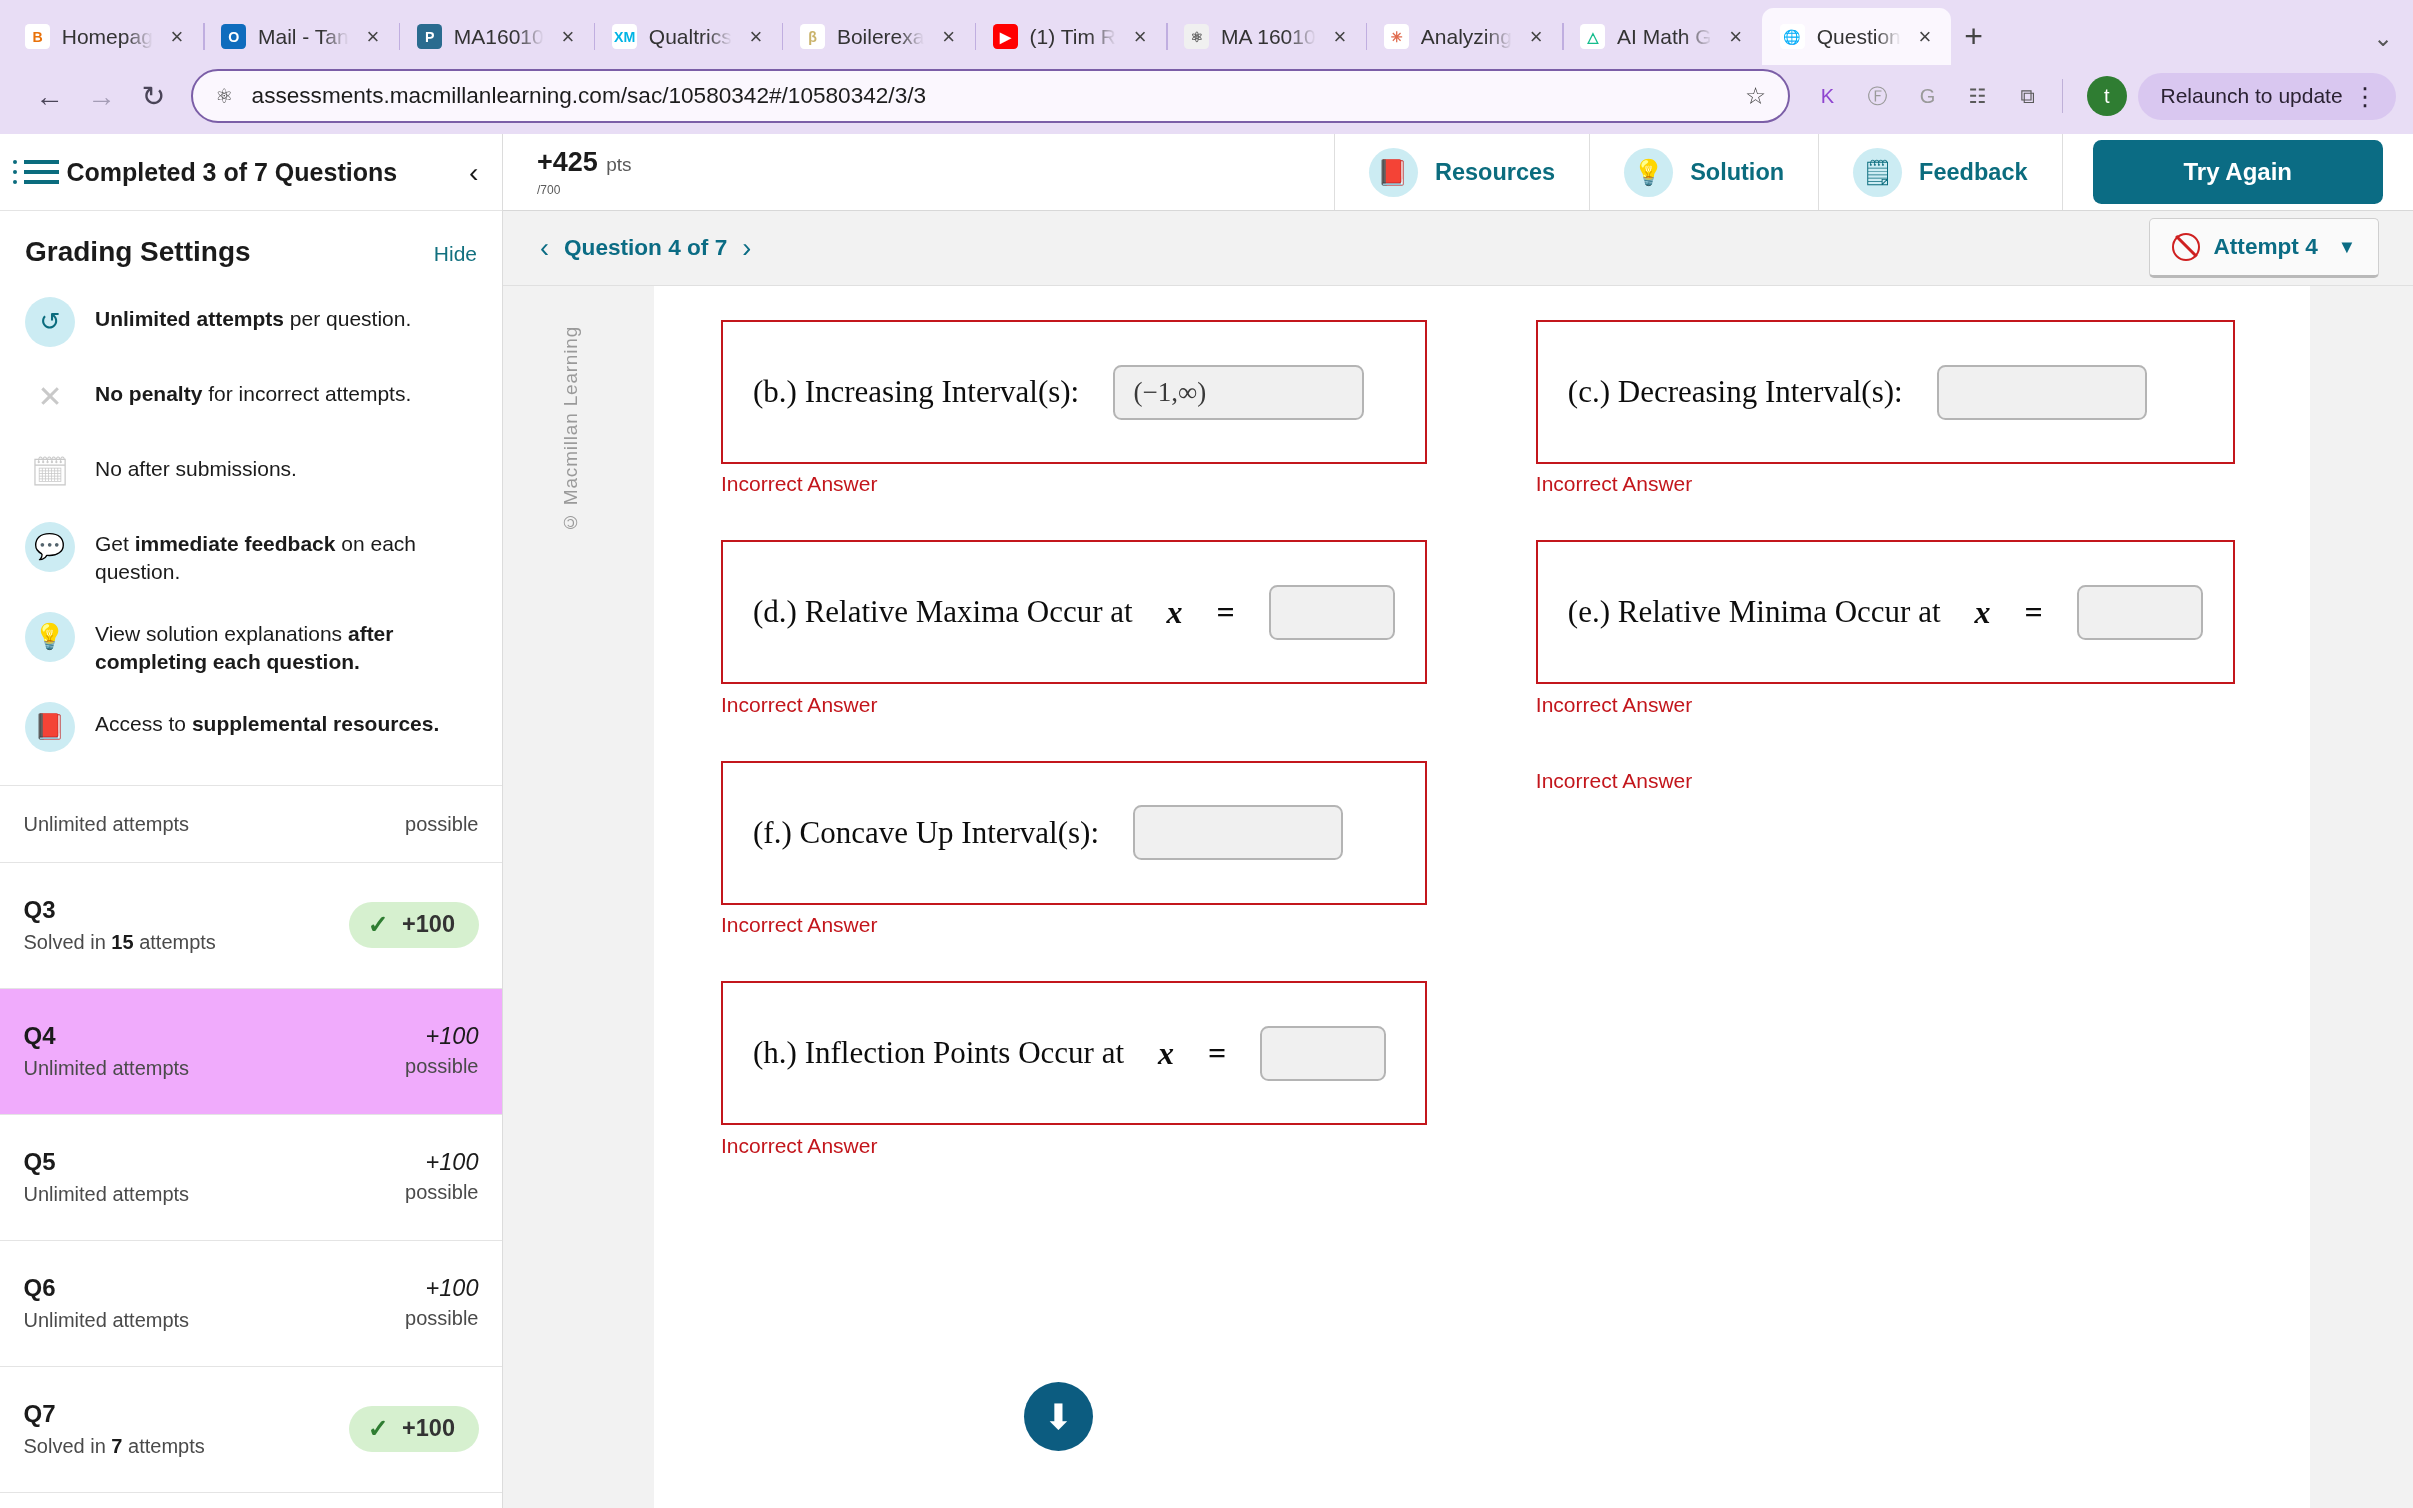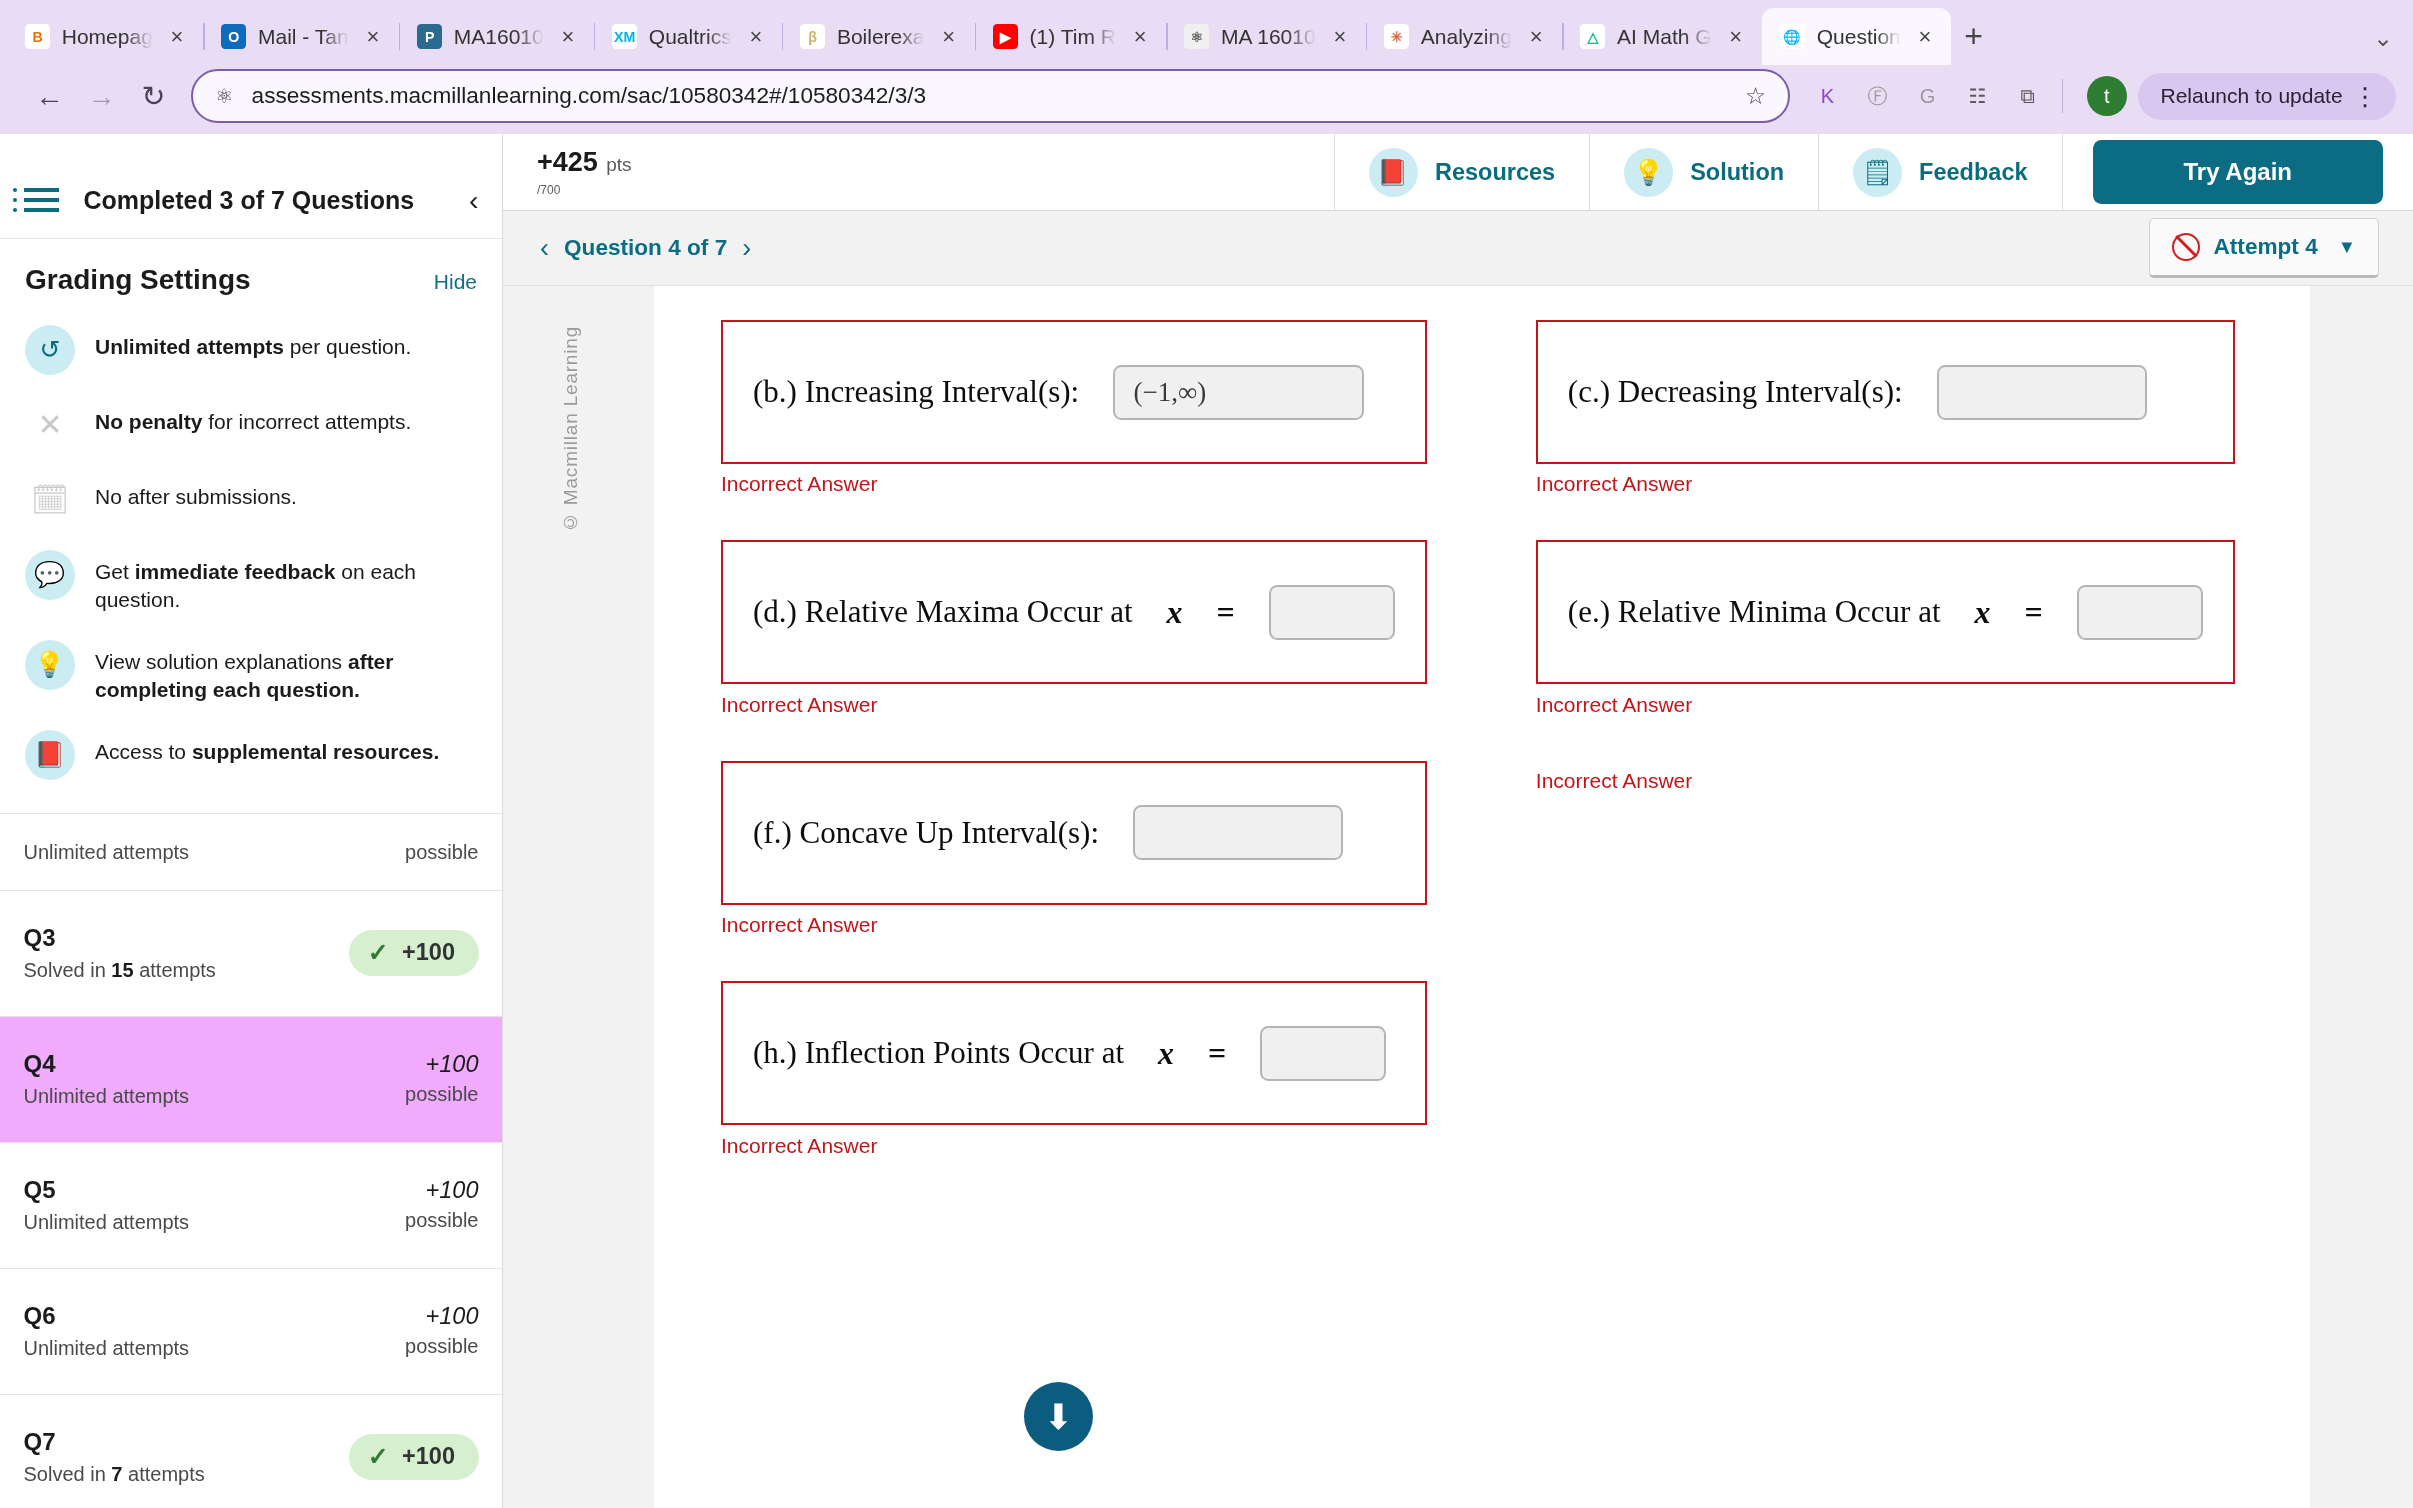--- a/index.html
+++ b/index.html
@@ -127,24 +127,23 @@
   
   .sidebar {
     width: 503px; flex: 0 0 503px;
     background: #ffffff;
     border-right: 1.7px solid #dcdcdc;
     display: flex; flex-direction: column;
     overflow: hidden;
   }
   .sidebar-head {
     height: 77px; flex: 0 0 77px;
-    display: flex; align-items: center; gap: 25px;
+    display: flex; align-items: center; gap: 8px;
     padding: 0 23.5px;
     border-bottom: 1.7px solid #e4e4e4;
-    margin-top: 28px;
   }
   .list-icon { display: flex; flex-direction: column; gap: 5.9px; }
   .list-icon span { display: block; width: 35px; height: 4.2px; background: #0b6c7e; position: relative; }
   .list-icon span::before {
     content: ""; position: absolute; left: -11px; top: 0;
     width: 4.2px; height: 4.2px; background: #0b6c7e; border-radius: 50%;
   }
   .sidebar-title { font-size: 25px; font-weight: bold; color: #1b1b1b; flex: 1; }
   .collapse-chevron { font-size: 28.5px; color: #1b1b1b; font-weight: 300; }
 

